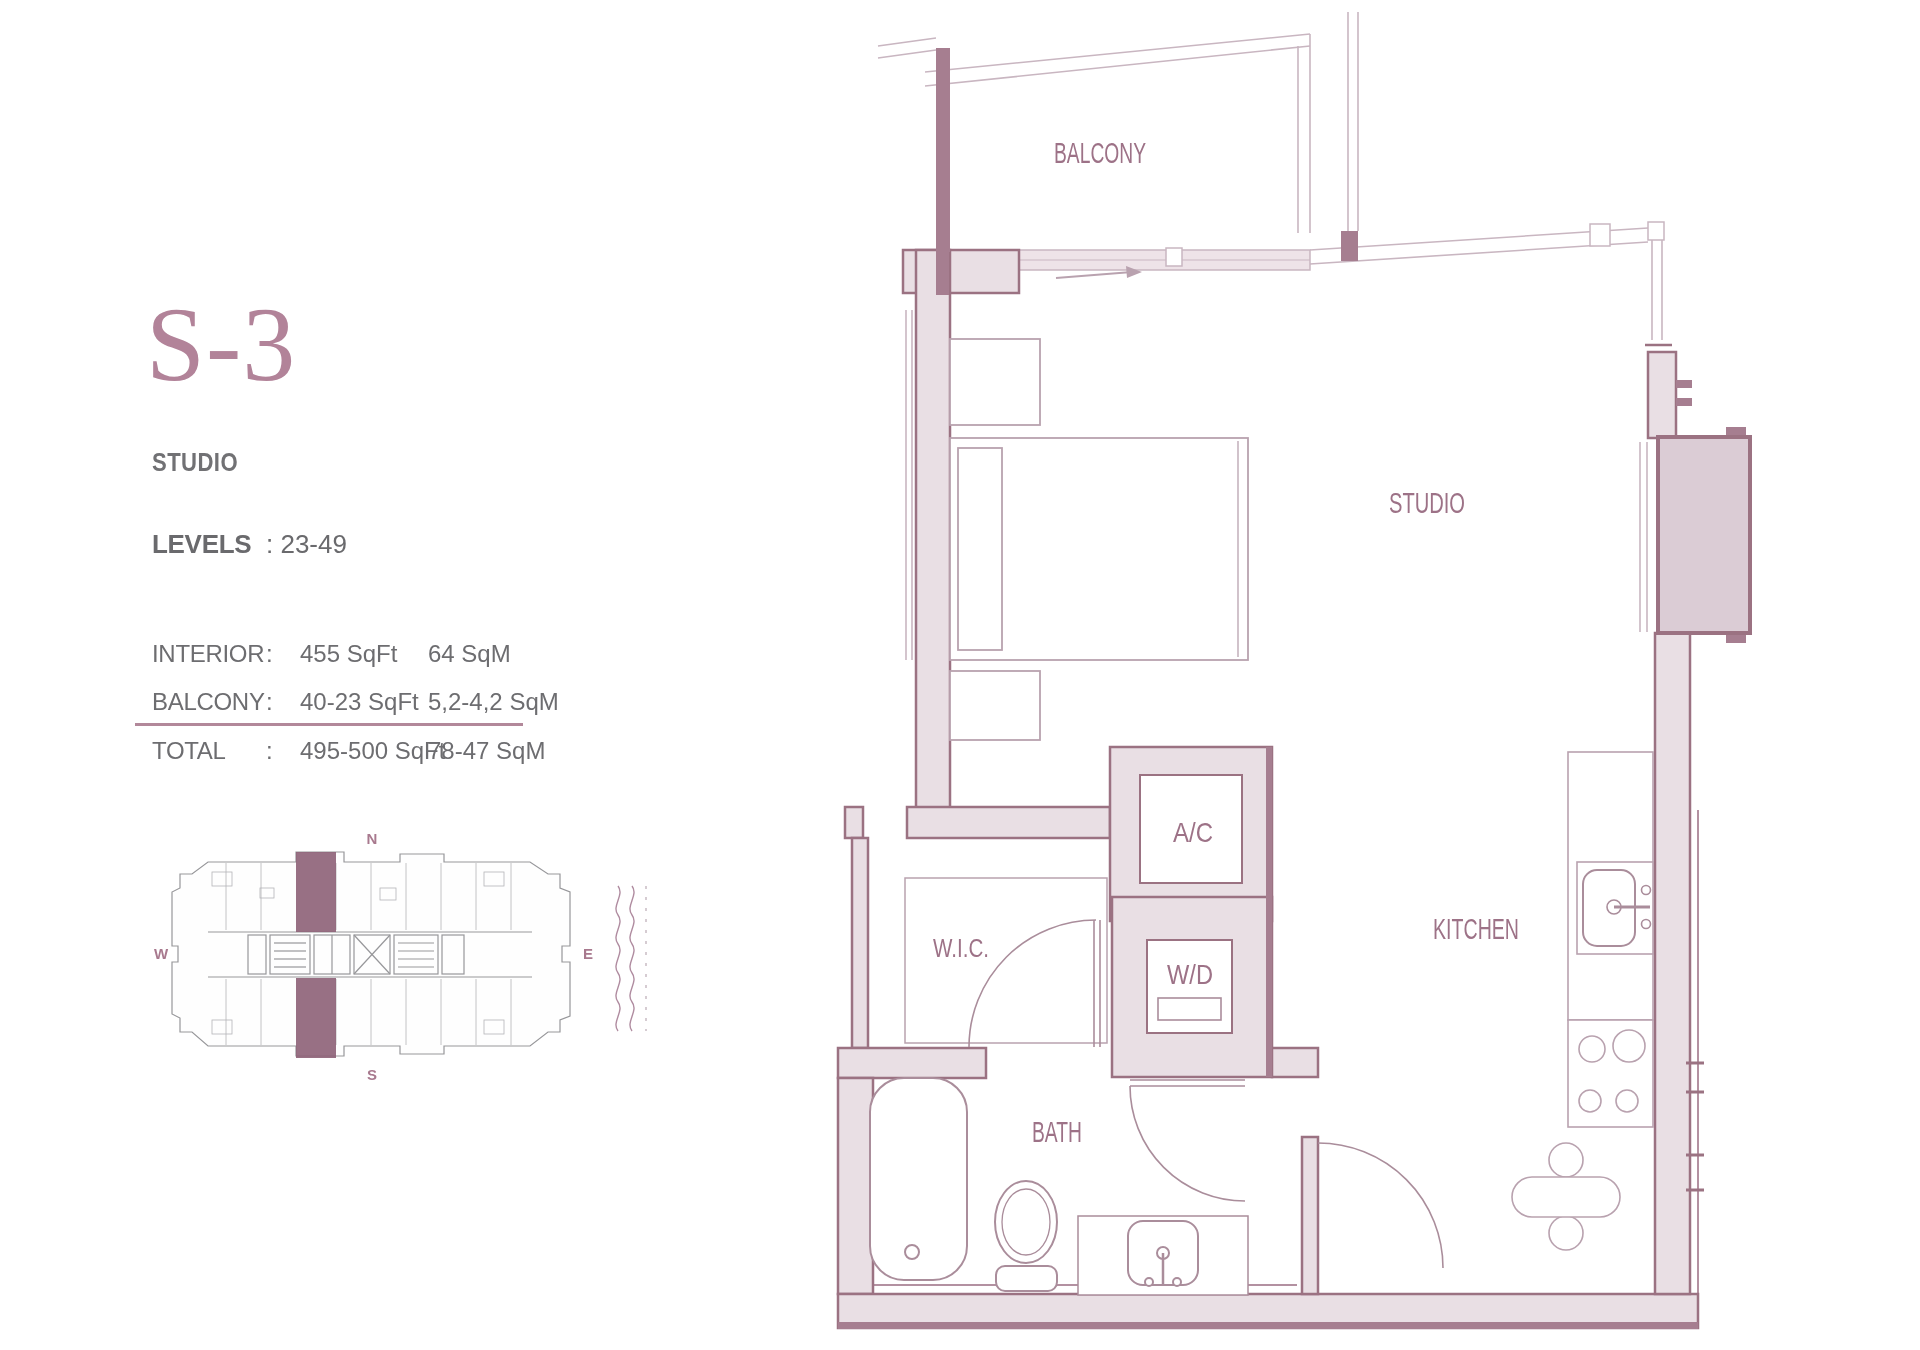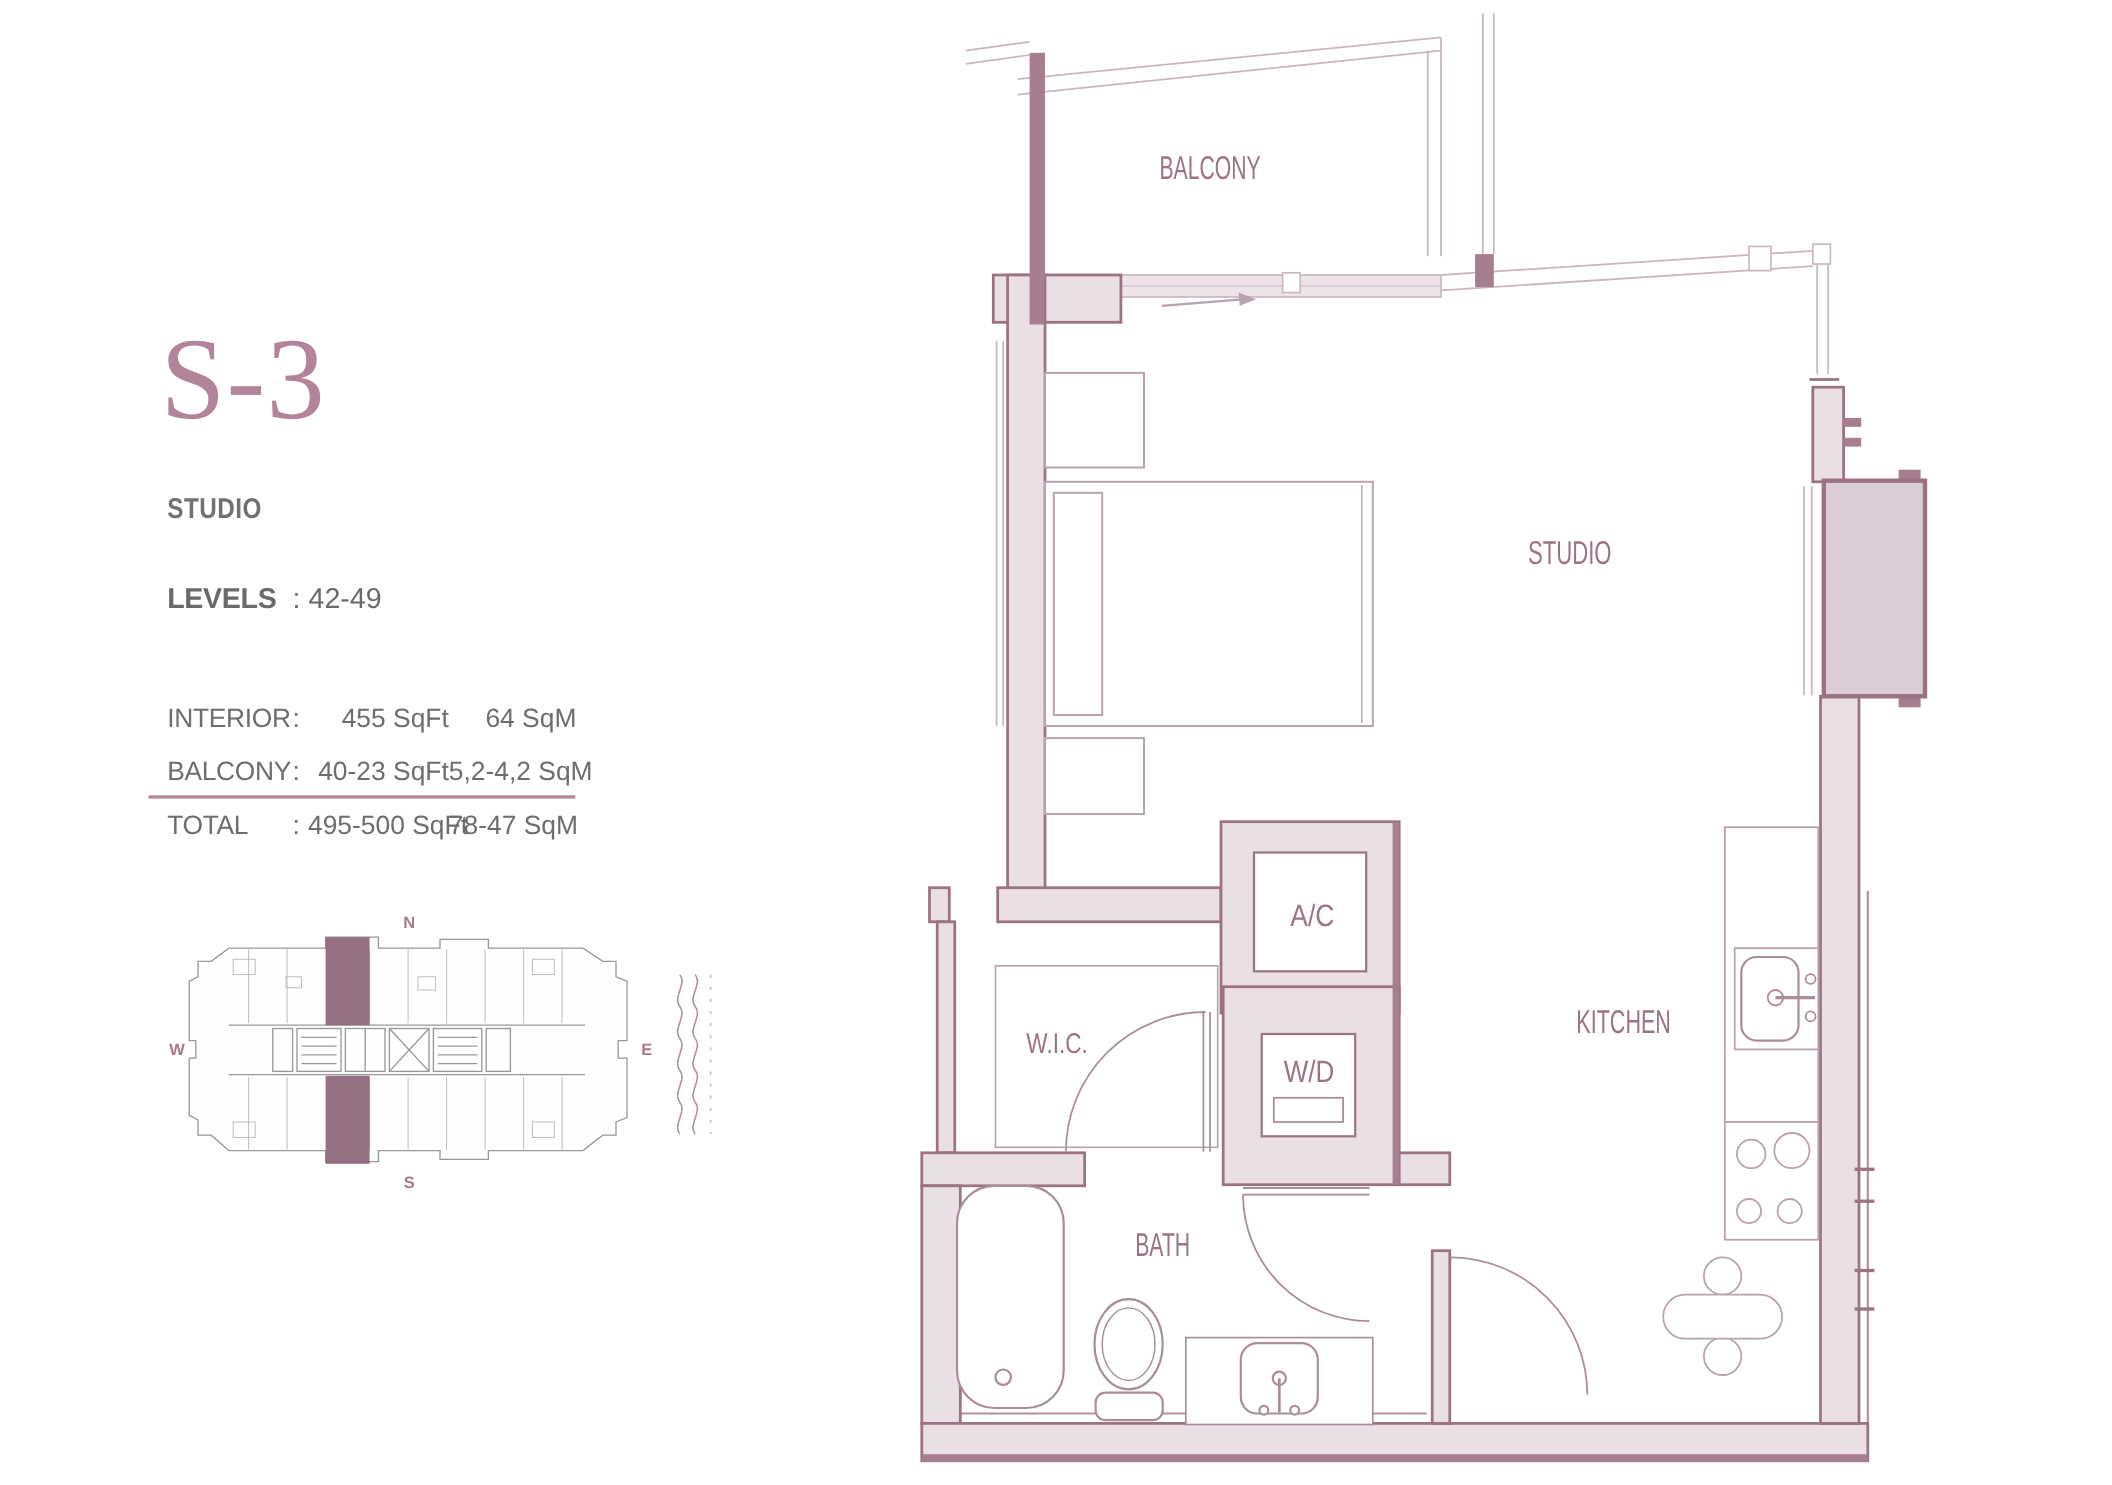--- a/index.html
+++ b/index.html
@@ -6,41 +6,41 @@
   #stage{position:relative;width:1920px;height:1350px;background:#ffffff;overflow:hidden;}
   .title{position:absolute;left:146px;top:292px;font-family:Liberation Serif, serif;
          font-size:106px;line-height:1;color:#b28399;letter-spacing:1px;}
   .subtitle{position:absolute;left:152px;top:447px;font-size:26px;font-weight:600;color:#717174;
          letter-spacing:.5px;transform:scaleX(.85);transform-origin:left center;}
   .levels{position:absolute;left:152px;top:529px;font-size:26px;color:#6a6a6d;display:flex;}
   .levels .lbl{font-weight:700;width:114px;letter-spacing:-.3px;}
   .arearow{position:absolute;left:152px;width:372px;display:grid;
          grid-template-columns:114px 14px 128px 116px;font-size:24px;color:#6d6d70;}
   .arearow .lbl{font-weight:400;letter-spacing:-.3px;}
-  .arearow .imp,.arearow .met{text-align:right;white-space:nowrap;}
+  .arearow .imp,.arearow .met{text-align:left;white-space:nowrap;margin-left:20px;}
   #row-0{top:640px;} #row-1{top:688px;} #row-2{top:737px;}
   .divider{position:absolute;left:135px;top:723px;width:388px;height:3px;background:#b2889a;}
   svg{position:absolute;}
   #keyplan{left:150px;top:828px;}
   #mainplan{left:690px;top:0px;}
   svg text{font-family:"Liberation Sans",sans-serif;}
   .roomlabel{fill:#9d7287;}
   .compass{fill:#a8798e;font-weight:700;font-size:15px;text-anchor:middle;}
 </style>
 </head>
 <body>
 
 <div id="stage">
 
   <div class="title">S-3</div>
   <div class="subtitle">STUDIO</div>
 
   <div class="levels">
     <span class="lbl">LEVELS</span>
-    <span class="val">: 42-49</span>
+    <span class="val">: 23-49</span>
   </div>
 
   <div class="arearow" id="row-0">
     <span class="lbl">INTERIOR</span>
     <span class="col">:</span>
     <span class="imp">455 SqFt</span>
     <span class="met">64 SqM</span>
   </div>
   <div class="arearow" id="row-1">
     <span class="lbl">BALCONY</span>

